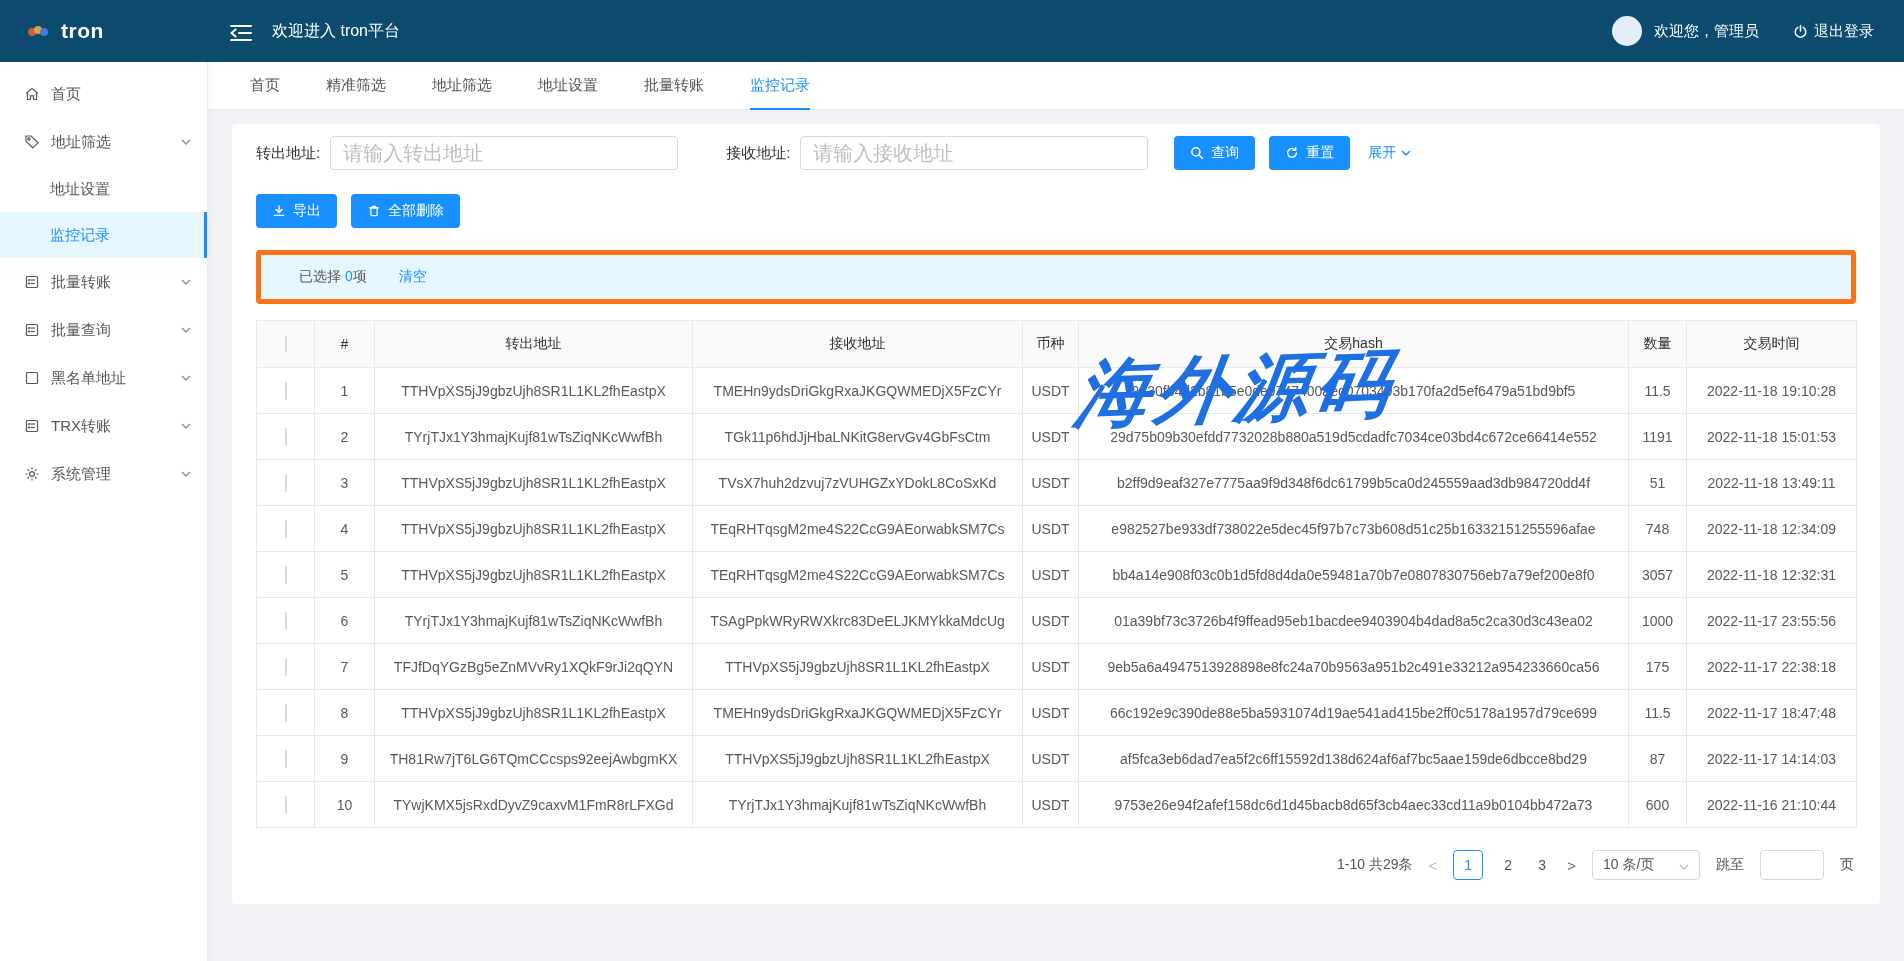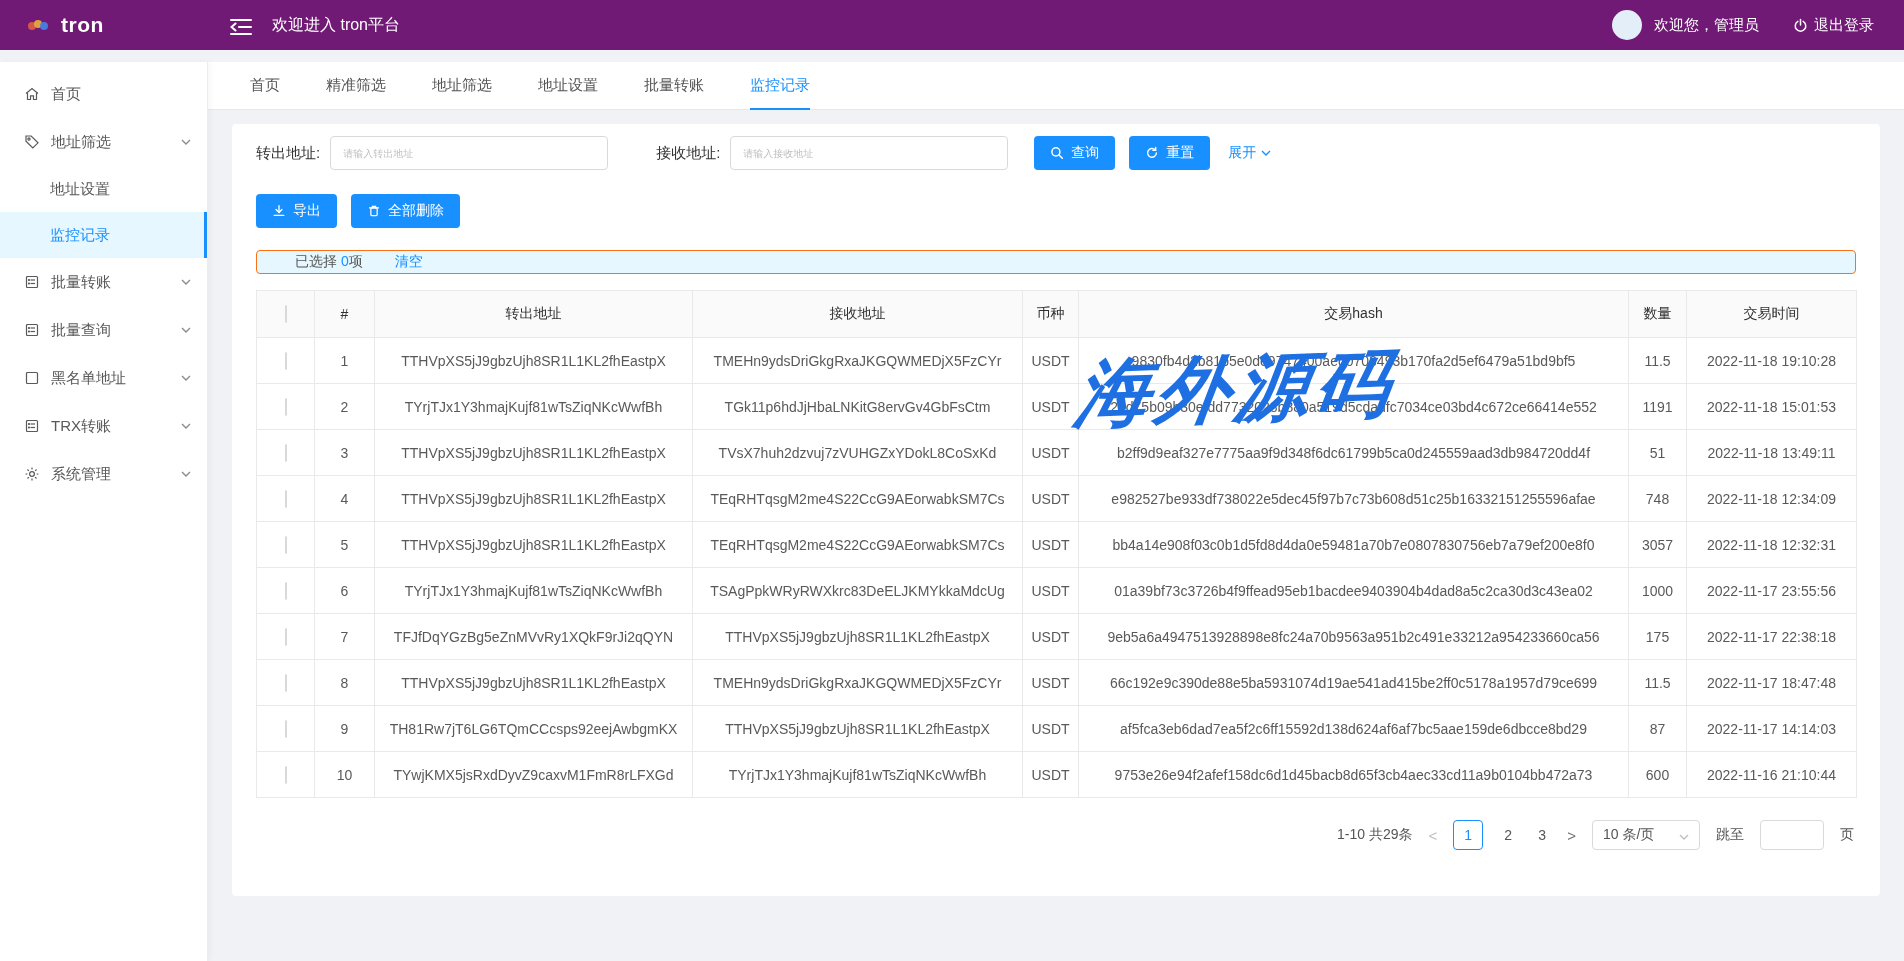--- a/index.html
+++ b/index.html
@@ -1,22 +1,22 @@
 <!DOCTYPE html>
 <html><head>
 <meta charset="utf-8">
 <style>
   * { margin:0; padding:0; box-sizing:border-box; }
   html,body { width:1904px; height:961px; overflow:hidden;
     font-family:"Liberation Sans","DejaVu Sans",sans-serif;
     background:#f0f2f5; color:#595959; }
 
   
-  .app-header { position:absolute; top:0; left:0; width:1904px; height:50px;
-    background:#701a75; display:flex; align-items:center; color:#fff; z-index:30; }
+  .app-header { position:absolute; top:0; left:0; width:1904px; height:62px;
+    background:#0c4a6e; display:flex; align-items:center; color:#fff; z-index:30; }
   .logo-area { width:208px; display:flex; align-items:center; gap:9px; padding-left:26px; flex:none; }
   .logo-text { font-size:21px; font-weight:bold; letter-spacing:.5px; }
   .header-left { display:flex; align-items:flex-end; gap:20px; padding-left:22px; }
   .banner-text { font-size:16px; }
   .header-right { margin-left:auto; display:flex; align-items:center; gap:12px; padding-right:30px; font-size:15px; }
   .avatar { width:30px; height:30px; border-radius:50%; background:#e4eef8; }
   .logout { display:flex; align-items:center; gap:6px; margin-left:22px; cursor:pointer; }
   .icon-btn { display:flex; align-items:center; cursor:pointer; }
 
   
@@ -40,35 +40,35 @@
   .tab { display:flex; align-items:center; font-size:15px; color:#555; cursor:pointer; position:relative; }
   .tab.active { color:#1890ff; }
   .tab.active::after { content:""; position:absolute; left:0; right:0; bottom:-1px; height:2px; background:#1890ff; }
 
   .content { padding:14px 24px 0 24px; }
   .card { background:#fff; border-radius:4px; padding:12px 24px 24px 24px; min-height:772px; position:relative; }
 
   
   .filter-row { display:flex; align-items:center; }
   .f-label { font-size:15px; color:#333; margin-right:10px; white-space:nowrap; }
-  .f-input { width:278px; height:34px; border:1px solid #d9d9d9; border-radius:4px;
-    padding:0 12px; font-size:10px; color:#595959; outline:none;
+  .f-input { width:348px; height:34px; border:1px solid #d9d9d9; border-radius:4px;
+    padding:0 12px; font-size:20px; color:#595959; outline:none;
     font-family:"Liberation Sans","DejaVu Sans",sans-serif; }
   .f-input::placeholder { color:#bfbfbf; }
   .gap-lg { margin-left:48px; }
   .btn { height:34px; display:inline-flex; align-items:center; gap:7px; padding:0 16px;
     background:#1890ff; color:#fff; border:none; border-radius:4px; font-size:14px; cursor:pointer;
     font-family:"Liberation Sans","DejaVu Sans",sans-serif; }
   .btn + .btn { margin-left:14px; }
   .search-btn { margin-left:26px; }
   .expand-link { color:#1890ff; font-size:14px; margin-left:18px; display:inline-flex; align-items:center; gap:5px; cursor:pointer; }
 
   .action-row { margin-top:24px; display:flex; }
 
-  .select-bar { margin-top:22px; height:24px; background:#e6f7ff; border:1px solid #f97316;
+  .select-bar { margin-top:22px; height:54px; background:#e6f7ff; border:5px solid #f97316;
     border-radius:4px; display:flex; align-items:center; padding-left:38px; font-size:14px; color:#555; }
   .select-bar .cnt { color:#1890ff; }
   .clear-link { color:#1890ff; margin-left:32px; cursor:pointer; }
 
   
   table.data { margin-top:16px; width:100%; border-collapse:collapse; table-layout:fixed; }
   table.data th, table.data td { border:1px solid #e9e9e9; text-align:center;
     font-size:14px; height:46px; padding:0 6px; overflow:hidden; white-space:nowrap; }
   table.data th { background:#fafafa; color:#303030; font-weight:normal; height:47px; }
   table.data td { color:#595959; background:#fff; }

